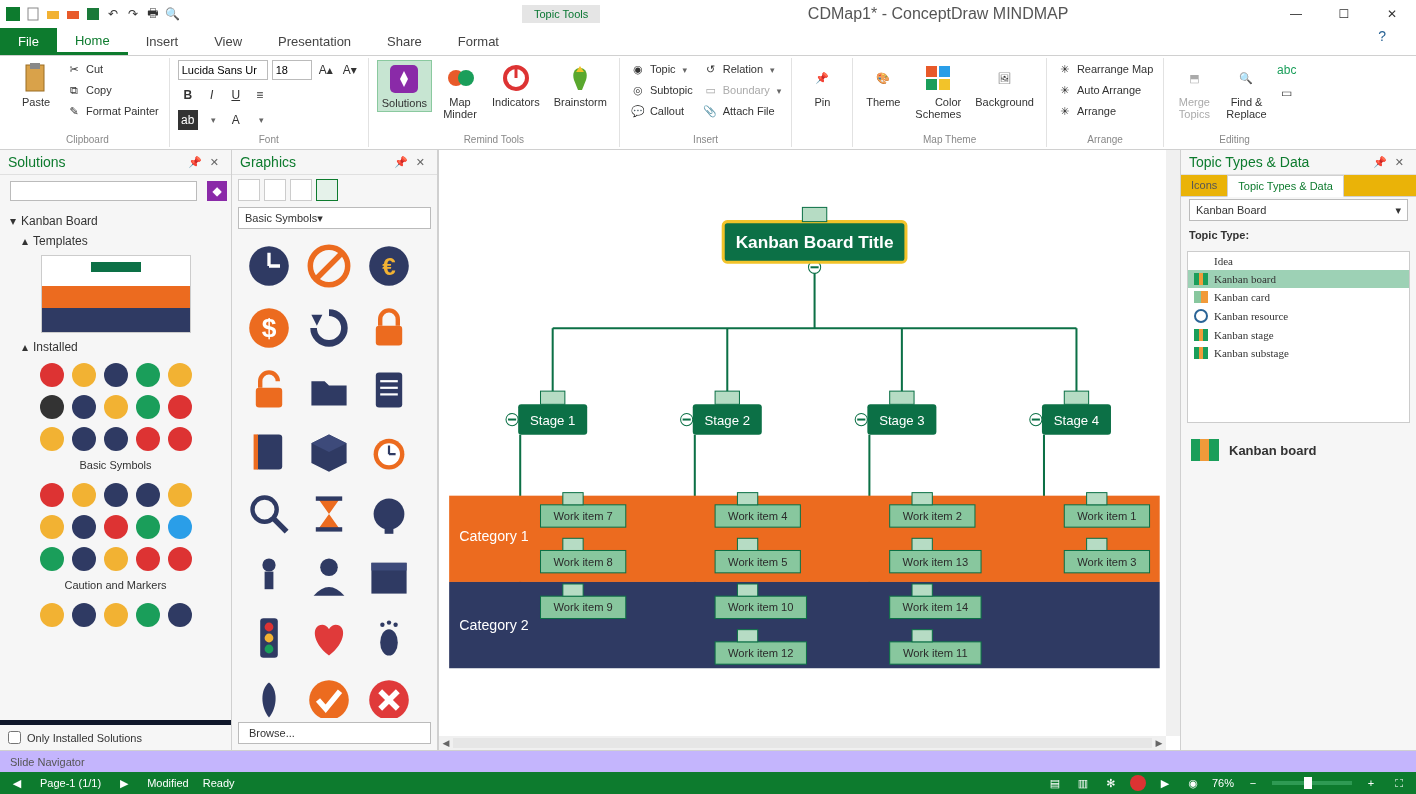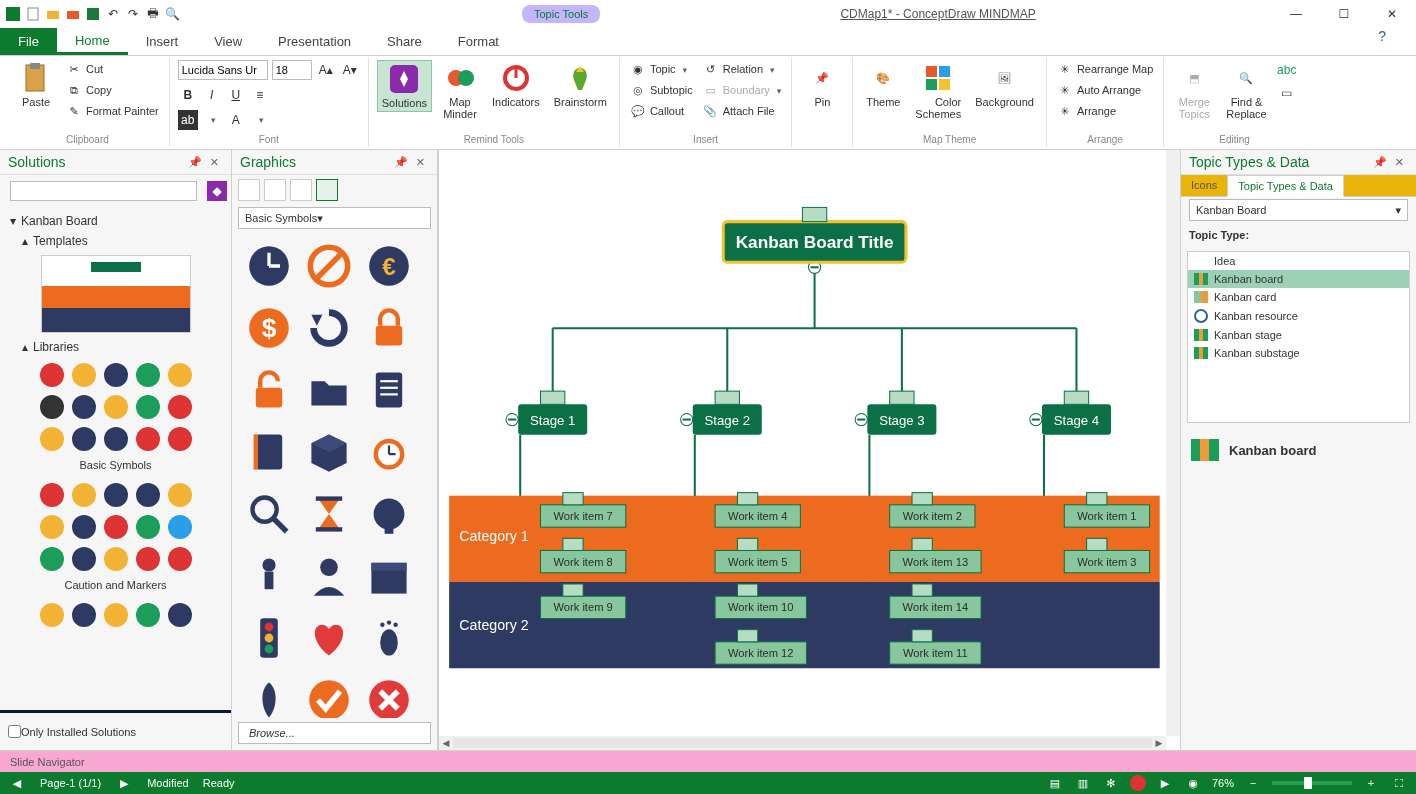--- a/index.html
+++ b/index.html
@@ -3,22 +3,22 @@
 <meta charset="utf-8">
 <style>
 * { box-sizing: border-box; margin: 0; padding: 0; }
 body { font-family: "Segoe UI", Arial, sans-serif; font-size: 12px; color: #333; background: #fff; overflow: hidden; width: 1416px; height: 794px; }
 
 
 .title-bar { height: 28px; background: #fff; display: flex; align-items: center; padding: 0 4px; }
 .title-bar .qat { display: flex; gap: 2px; }
 .title-bar .qat-btn { width: 18px; height: 18px; display:flex; align-items:center; justify-content:center; }
 .title-bar .spacer { flex: 0 0 340px; }
-.title-bar .context-tab { background: #c4b5fd; color: #0a7733; padding: 3px 12px; font-size: 11px; border-radius: 8px; }
-.title-bar .doc-title { flex: 1; text-align: center; font-size: 12px; color: #555; text-decoration: underline; }
+.title-bar .context-tab { background: #e5e5e5; color: #0a7733; padding: 3px 12px; font-size: 11px; }
+.title-bar .doc-title { flex: 1; text-align: center; font-size: 16px; color: #555; }
 .title-bar .win-controls { display: flex; gap: 8px; }
 .title-bar .win-btn { width: 40px; height: 20px; display:flex; align-items:center; justify-content:center; font-size: 12px; }
 
 
 .ribbon-tabs { height: 28px; background: #fff; border-bottom: 1px solid #d0d0d0; display: flex; align-items: stretch; }
 .file-tab { background: #0d7b2e; color: #fff; padding: 0 18px; display:flex; align-items:center; font-size: 13px; }
 .ribbon-tab { padding: 0 18px; display:flex; align-items:center; font-size: 13px; color:#444; cursor:default; }
 .ribbon-tab.active { border-bottom: 3px solid #0d7b2e; color:#0d7b2e; }
 .ribbon-help { margin-left:auto; padding: 0 30px; color:#2a6496; font-size:14px; }
 
@@ -49,60 +49,60 @@
 .solutions { width:232px; }
 .solutions .search { margin:6px; height:20px; border:1px solid #bbb; background:#fff; }
 .sol-tree { padding:4px 10px; font-size:12px; }
 .tree-item { padding:3px 0; display:flex; align-items:center; gap:5px; }
 .tpl-thumb { margin:4px auto; width:150px; height:78px; border:1px solid #ccc; background:linear-gradient(to bottom,#fff 0 40%, #ec6b1f 40% 68%, #2f3a63 68% 100%); position:relative; }
 .tpl-thumb::before { content:""; position:absolute; top:6px; left:50%; transform:translateX(-50%); width:50px; height:10px; background:#0c7046; }
 .tpl-label { text-align:center; font-size:11px; color:#333; padding:2px 4px 8px; }
 .lib-grid { display:grid; grid-template-columns: repeat(5, 24px); gap:8px; padding:6px 16px; justify-content:center; }
 .lib-ic { width:24px; height:24px; border-radius:50%; }
 .lib-label { text-align:center; font-size:11px; color:#333; padding:2px 0 6px; }
-.only-row { display:flex; align-items:center; padding:12px 8px; border-top:3px solid #0f172a; margin-top:auto; font-size:11px; }
+.only-row { display:flex; align-items:center; gap:6px; padding:6px 8px; border-top:5px solid #0f172a; margin-top:auto; font-size:11px; }
 
 
 .graphics { width:206px; }
 .gfx-toolbar { display:flex; gap:4px; padding:4px 6px; }
 .gfx-btn { width:22px; height:22px; border:1px solid #ccc; background:#fff; }
 .gfx-btn.sel { border-color:#0d7b2e; background:#e5f2ea; }
 .gfx-dd { margin:2px 6px; height:22px; border:1px solid #bbb; background:#fff; font-size:11px; padding:0 6px; display:flex; align-items:center; }
 .gfx-scroll { overflow:hidden; flex:1; position:relative; }
 .gfx-grid { display:grid; grid-template-columns: repeat(3, 54px); gap:8px 6px; padding:8px 10px; }
 .gfx-ic { width:54px; height:54px; display:flex; align-items:center; justify-content:center; }
 .gfx-ic svg { width:44px; height:44px; }
-.browse-btn { margin:4px 6px 6px; padding:4px 10px; border:1px solid #bbb; background:#fff; font-size:11px; display:inline-block;font-style:italic; }
+.browse-btn { margin:4px 6px 6px; padding:4px 10px; border:1px solid #bbb; background:#fff; font-size:11px; display:inline-block; }
 
 
 .canvas-wrap { flex:1; background:#fff; position:relative; overflow:hidden; border-left:1px solid #d0d0d0; border-right:1px solid #d0d0d0; }
 .canvas { position:absolute; inset:0; }
 .canvas svg { width:100%; height:100%; }
 .hscroll { position:absolute; bottom:0; left:0; right:14px; height:14px; background:#f0f0f0; display:flex; align-items:center; }
 .vscroll { position:absolute; top:0; right:0; bottom:14px; width:14px; background:#f0f0f0; }
 .hscroll .arrow, .vscroll .arrow { width:14px; height:14px; display:flex; align-items:center; justify-content:center; color:#666; font-size:9px; }
 .hscroll .track { flex:1; height:10px; background:#e6e6e6; }
 
 
 .types-panel { width:235px; background:#f6f6f6; display:flex; flex-direction:column; }
 .sub-tabs { display:flex; background:#eab308; border-bottom:1px solid #d0d0d0; font-size:11px; }
 .sub-tab { padding:4px 10px; color:#555; }
 .sub-tab.active { background:#fff; border:1px solid #d0d0d0; border-bottom-color:#fff; margin-bottom:-1px; color:#0d7b2e; }
 .sec-label { font-weight:bold; font-size:11px; padding:6px 8px; }
 .dd { margin:2px 8px; height:22px; border:1px solid #bbb; background:#fff; font-size:11px; padding:0 6px; display:flex; align-items:center; justify-content:space-between; }
-.type-list { margin:4px 6px; border:1px solid #ccc; background:#fff; font-size:11px; }
+.type-list { margin:4px 6px; border:1px solid #ccc; background:#fff; font-size:11px;font-family:Liberation Serif, serif; }
 .type-row { display:flex; align-items:center; gap:6px; padding:3px 6px; }
 .type-row.sel { background:#9dd1b5; }
 .ic-kb { width:14px; height:12px; display:inline-block; background:linear-gradient(to right,#1a9e5a 33%,#f19a3a 33% 66%,#1a9e5a 66%); }
 .ic-kr { width:14px; height:14px; border:2px solid #2a6496; border-radius:50%; display:inline-block; position:relative; }
 .cur-type { display:flex; align-items:center; gap:10px; padding:12px 10px; font-size:13px; font-weight:bold; }
 .cur-type .ic-kb { width:28px; height:22px; }
 
 
-.slide-nav { height:22px; background:#f9a8d4; border-top:1px solid #d0d0d0; padding:0 10px; font-size:11px; display:flex; align-items:center; color:#555; }
+.slide-nav { height:22px; background:#c4b5fd; border-top:1px solid #d0d0d0; padding:0 10px; font-size:11px; display:flex; align-items:center; color:#555; }
 .status-bar { height:22px; background:#0d7b2e; color:#fff; font-size:11px; display:flex; align-items:center; padding:0 8px; gap:14px; }
 .status-bar .rsec { margin-left:auto; display:flex; align-items:center; gap:10px; }
 .status-ic { width:18px; height:18px; display:flex; align-items:center; justify-content:center; }
 .zoom-slider { width:80px; height:4px; background:#2e9a53; position:relative; }
 .zoom-slider::after { content:""; position:absolute; left:40%; top:-4px; width:8px; height:12px; background:#fff; }
 
 
 .chev::after { content:"▾"; font-size:9px; color:#666; margin-left:3px; }
 </style>
 </head>
@@ -394,21 +394,21 @@
           <span>▾</span>
           <span>Kanban Board</span>
         </div>
       <div class="tree-item" style="padding-left:12px">
           <span>▴</span>
           <span>Templates</span>
         </div>
       <div class="tpl-thumb"></div>
       <div class="tree-item" style="padding-left:12px">
           <span>▴</span>
-          <span>Libraries</span>
+          <span>Installed</span>
         </div>
       <div class="lib-grid">
         <div class="lib-ic" style="background:#d33"></div>
           <div class="lib-ic" style="background:#f2b233"></div>
           <div class="lib-ic" style="background:#2f3a63"></div>
           <div class="lib-ic" style="background:#1a9e5a"></div>
           <div class="lib-ic" style="background:#f2b233"></div>
         <div class="lib-ic" style="background:#333"></div>
           <div class="lib-ic" style="background:#2f3a63"></div>
           <div class="lib-ic" style="background:#f2b233"></div>

